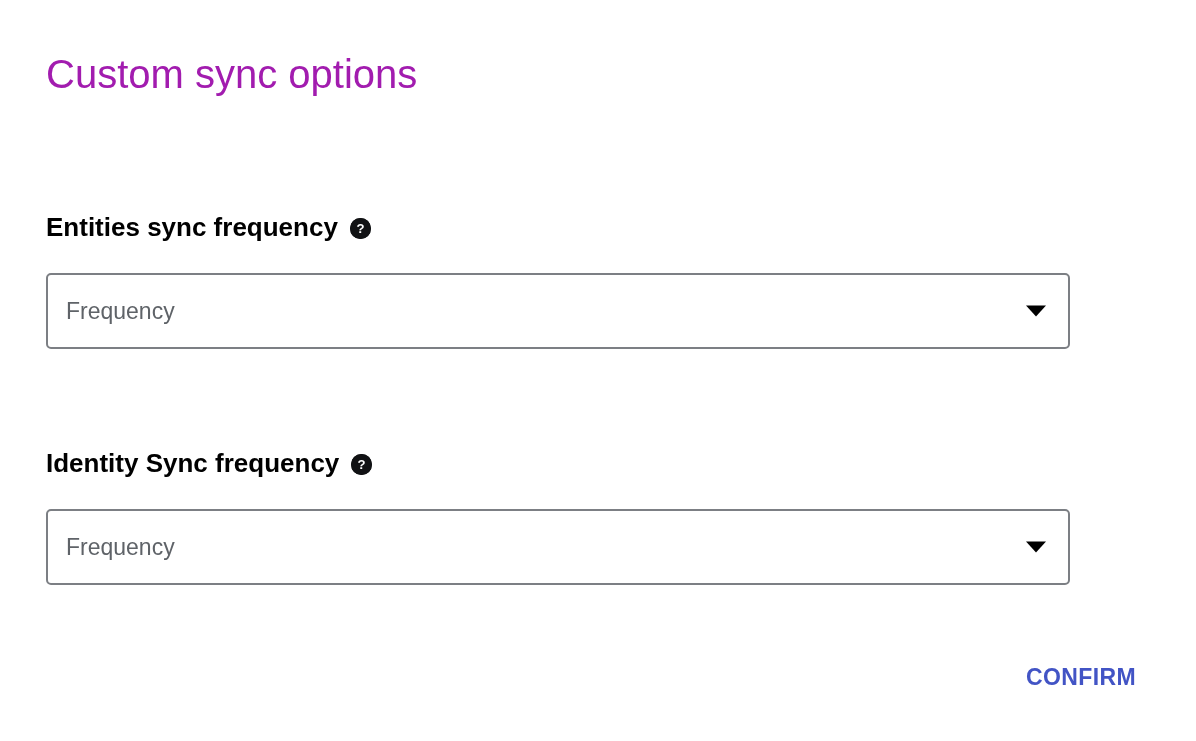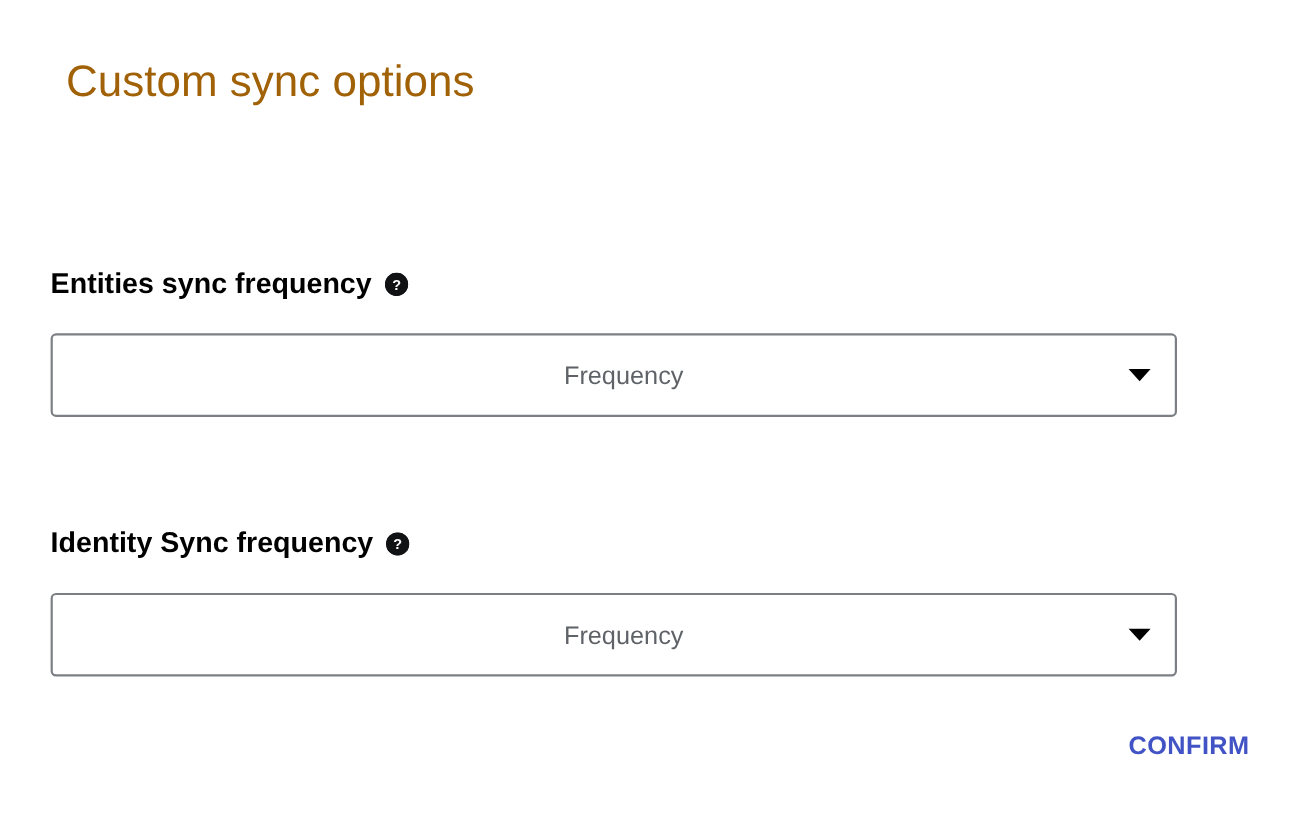--- a/index.html
+++ b/index.html
@@ -21,35 +21,34 @@
     left: 0;
     top: 0;
     width: 1196px;
     height: 741px;
     box-sizing: border-box;
     background: #ffffff;
   }
 
   .dialog-title {
     position: absolute;
-    left: 60px;
+    left: 46px;
     top: 48px;
     font-size: 40px;
     font-weight: 400;
     line-height: 52px;
     letter-spacing: 0px;
-    color: #a16207;
+    color: #a21caf;
     white-space: nowrap;
   }
 
   .field-group {
     position: absolute;
     left: 46px;
     width: 1024px;
-    margin-top: 30px;
   }
   .field-group.group-1 { top: 210px; }
   .field-group.group-2 { top: 446px; }
 
   .field-label-row {
     display: flex;
     align-items: center;
     height: 34px;
   }
 
@@ -87,21 +86,20 @@
     box-sizing: border-box;
     margin-top: 29px;
     width: 1024px;
     height: 76px;
     border: 2px solid #7c7f84;
     border-radius: 5px;
     background: #ffffff;
     display: flex;
     align-items: center;
     cursor: pointer;
-    justify-content: center;
   }
 
   .select-value {
     font-size: 23px;
     font-weight: 400;
     color: #5f6368;
     line-height: 28px;
     padding-left: 18px;
     white-space: nowrap;
   }

